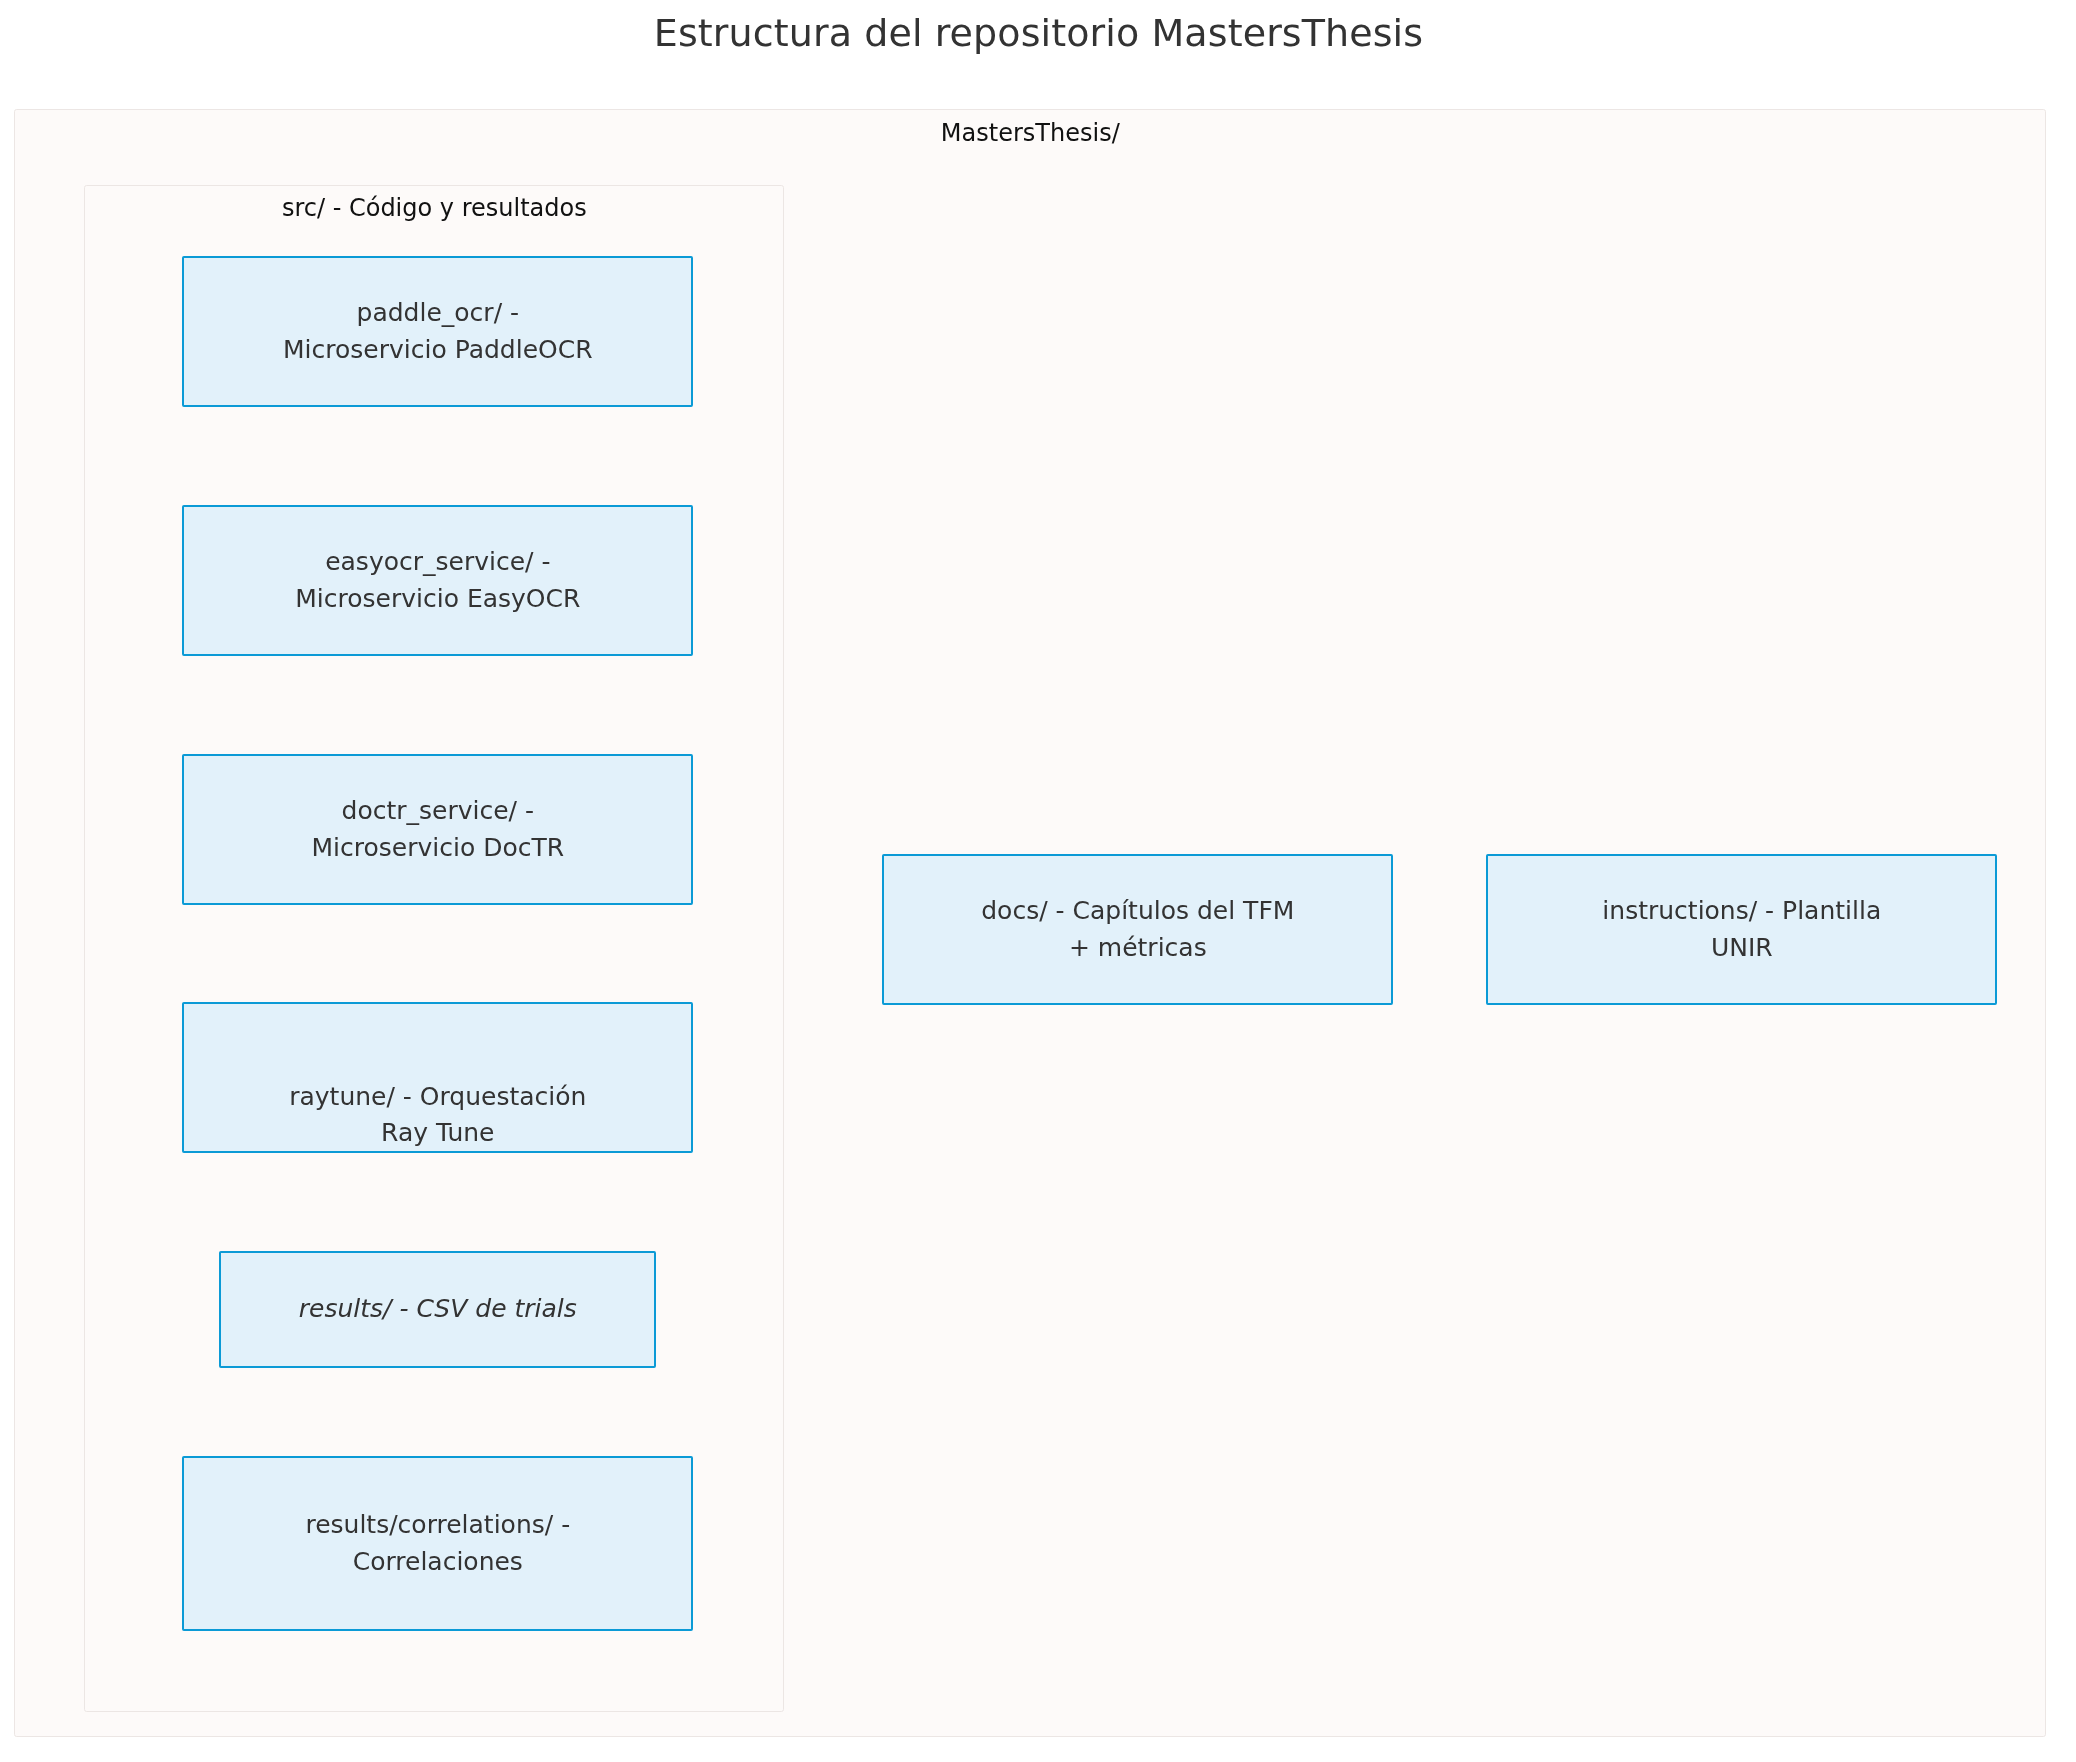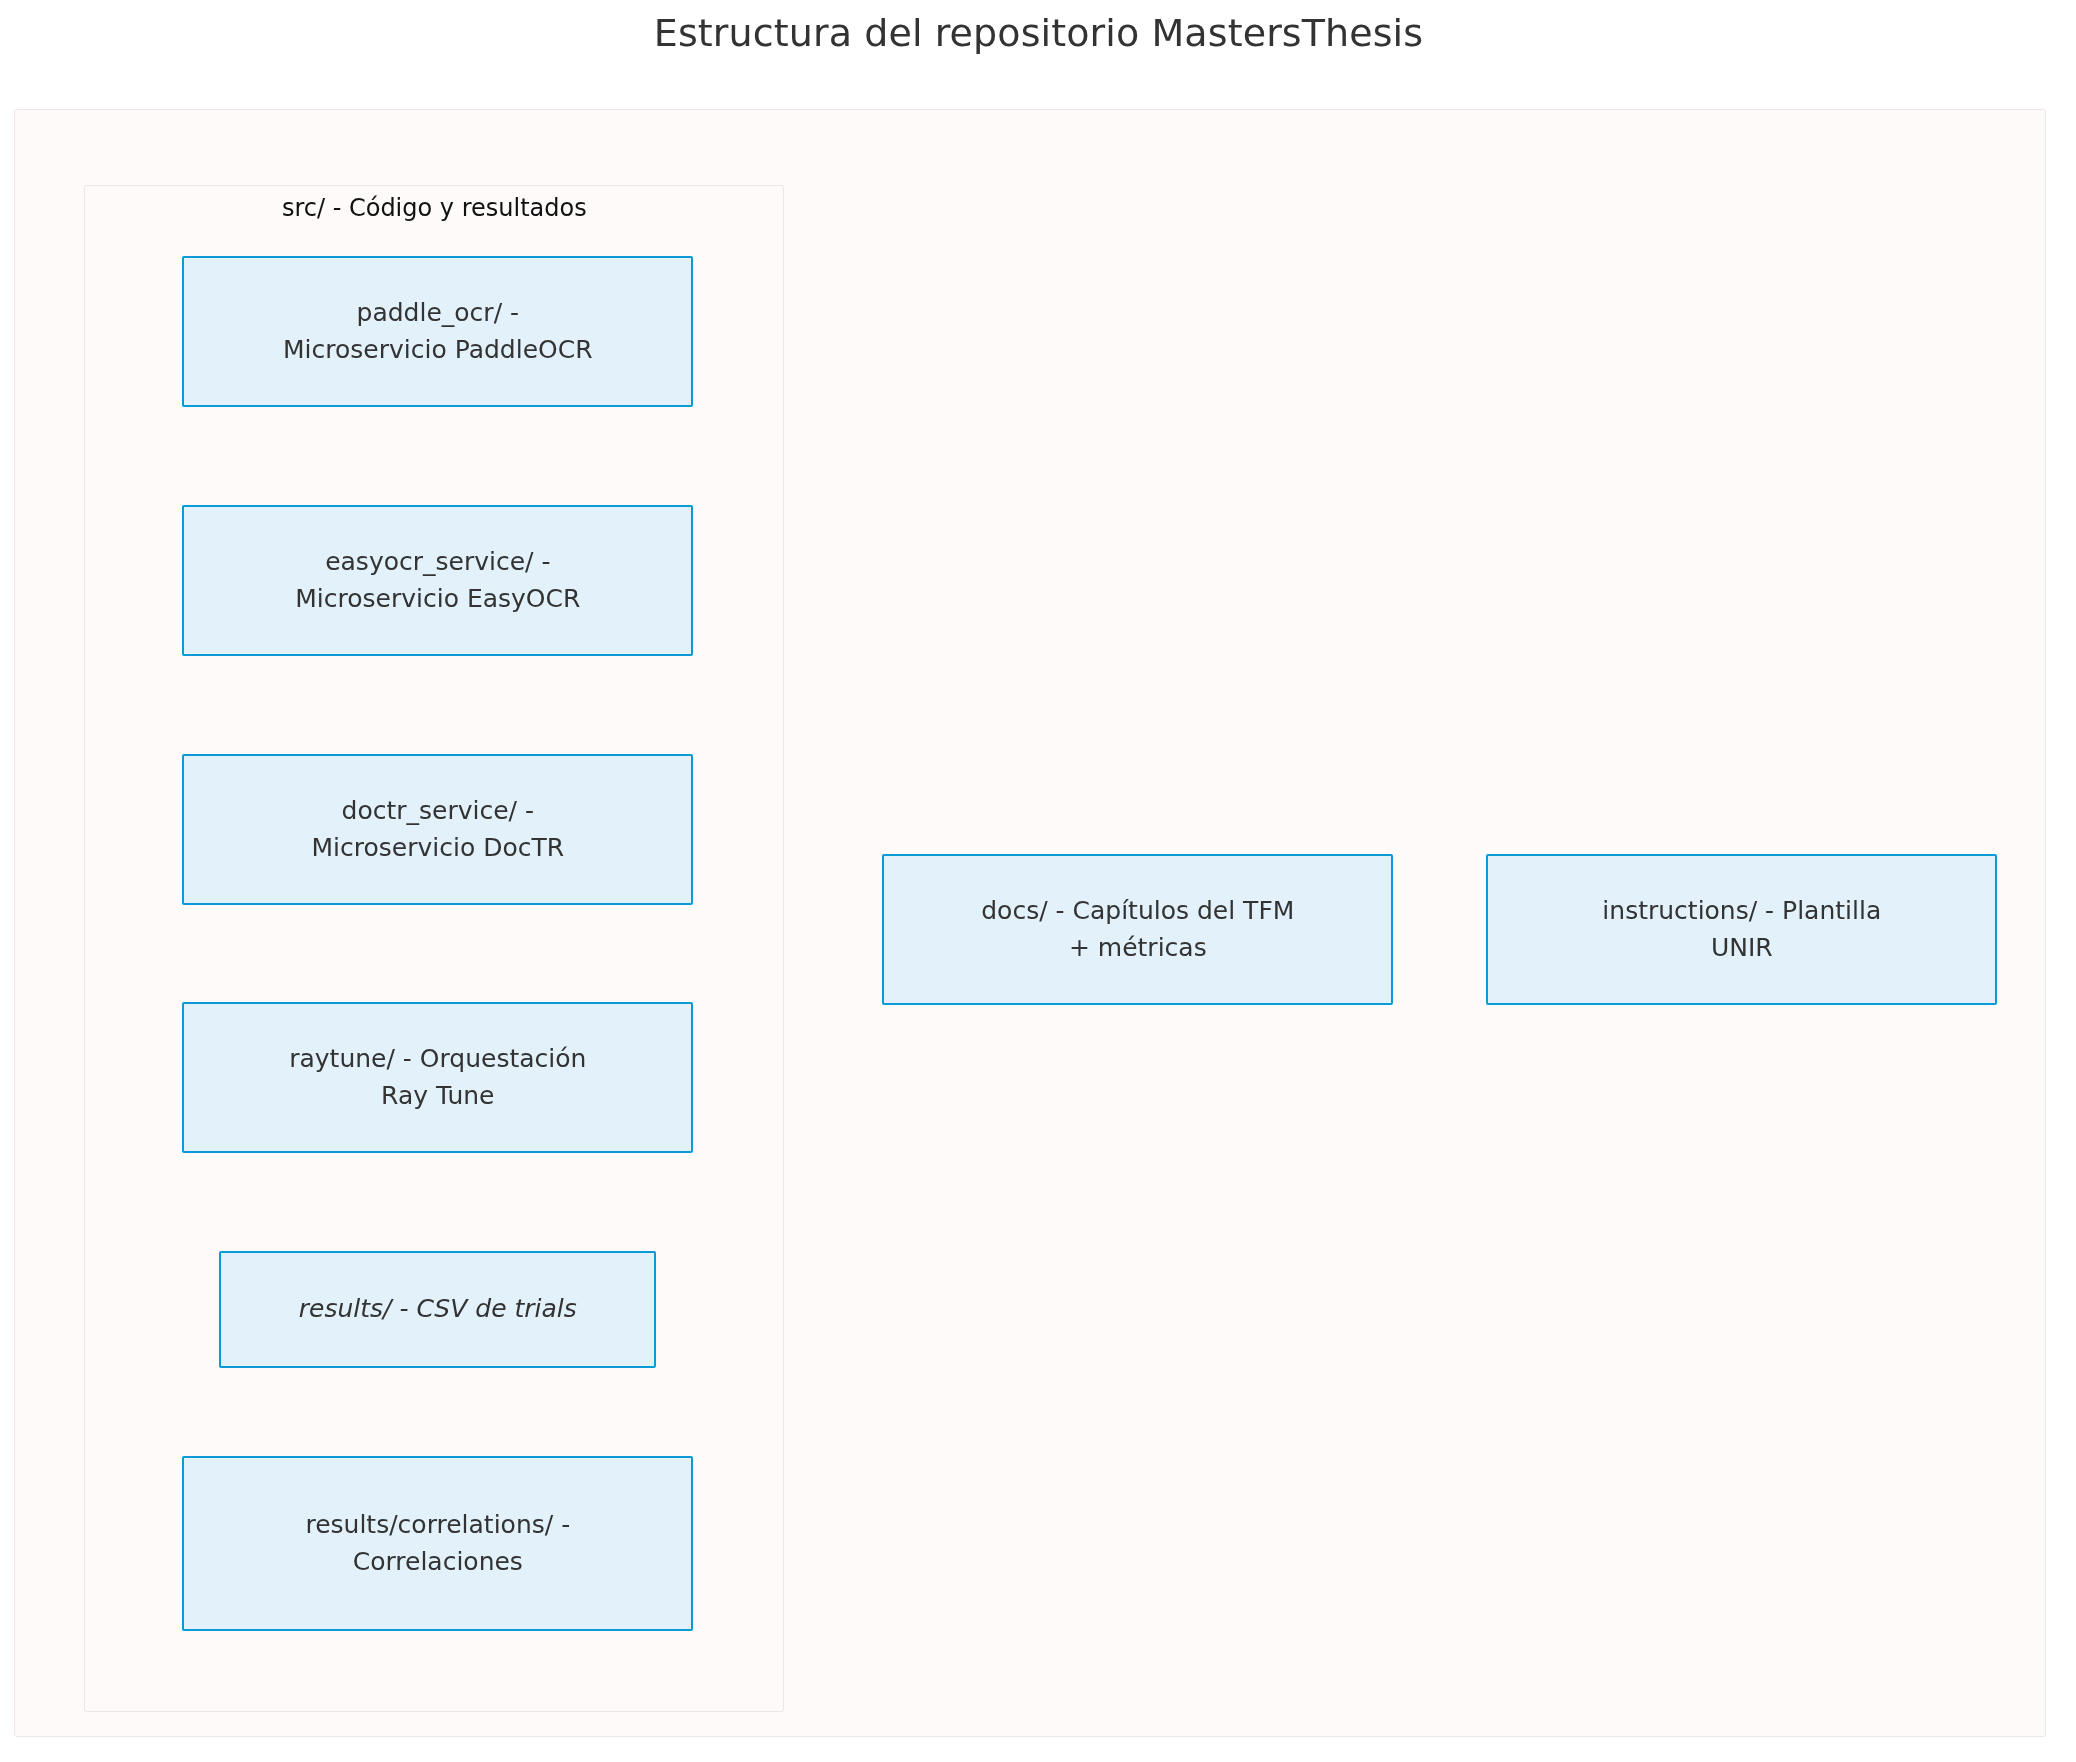--- a/index.html
+++ b/index.html
@@ -115,41 +115,42 @@
 </style>
 </head>
 <body>
 
 <div id="diagram-root">
 
   <div class="diagram-title">Estructura del repositorio MastersThesis</div>
 
   <div class="subgraph" id="outer-subgraph">
 
+    <div class="subgraph-label">MastersThesis/</div>
 
     <div class="subgraph" id="src-subgraph" style="left:69px; top:75px;">
 
       <div class="subgraph-label">src/ - Código y resultados</div>
 
       <div class="node" id="node-easyocr-service" style="left:97px; top:319px;">
         <span class="node-label">easyocr_service/ -
 Microservicio EasyOCR</span>
       </div>
 
       <div class="node" id="node-paddle-ocr" style="left:97px; top:70px;">
         <span class="node-label">paddle_ocr/ -
 Microservicio PaddleOCR</span>
       </div>
 
       <div class="node" id="node-doctr-service" style="left:97px; top:568px;">
         <span class="node-label">doctr_service/ -
 Microservicio DocTR</span>
       </div>
 
-      <div class="node" id="node-raytune" style="left:97px; top:816px;">
+      <div class="node" id="node-raytune" style="left:97px; top:816px;align-items:flex-end;">
         <span class="node-label">raytune/ - Orquestación
 Ray Tune</span>
       </div>
 
       <div class="node" id="node-results" style="left:134px; top:1065px;">
         <span class="node-label">results/ - CSV de trials</span>
       </div>
 
       <div class="node" id="node-results-correlations" style="left:97px; top:1270px;">
         <span class="node-label">results/correlations/ -

